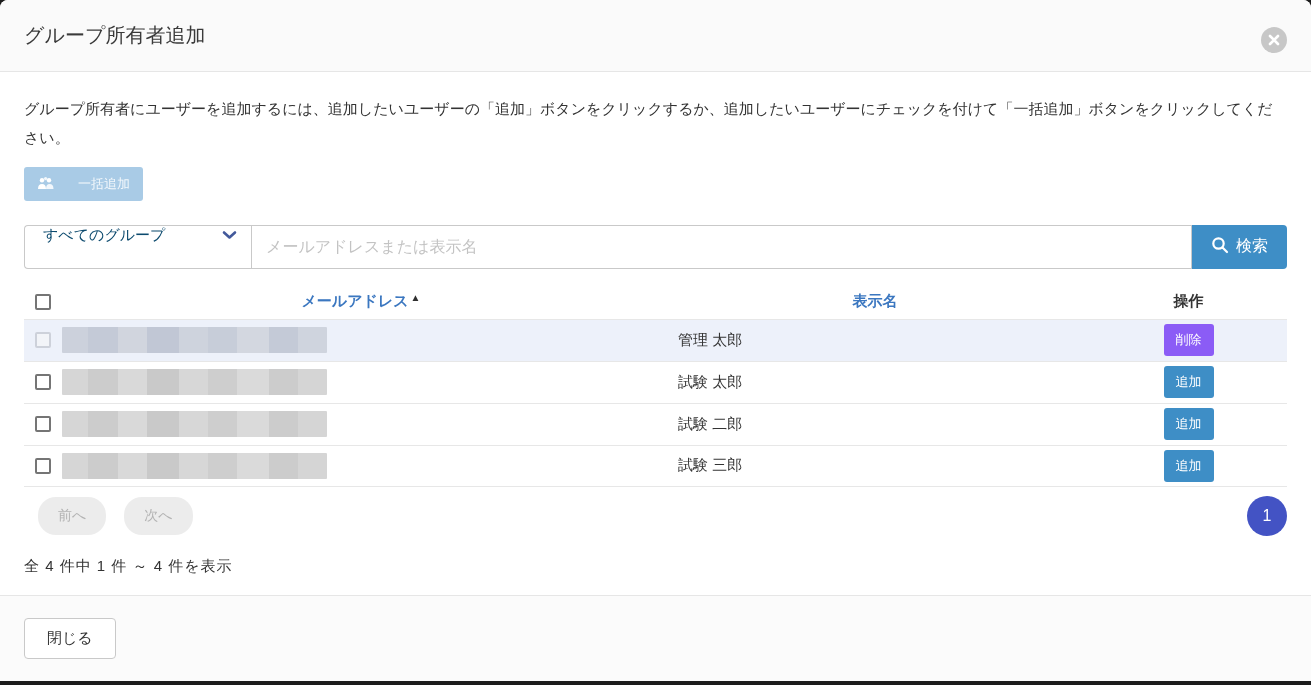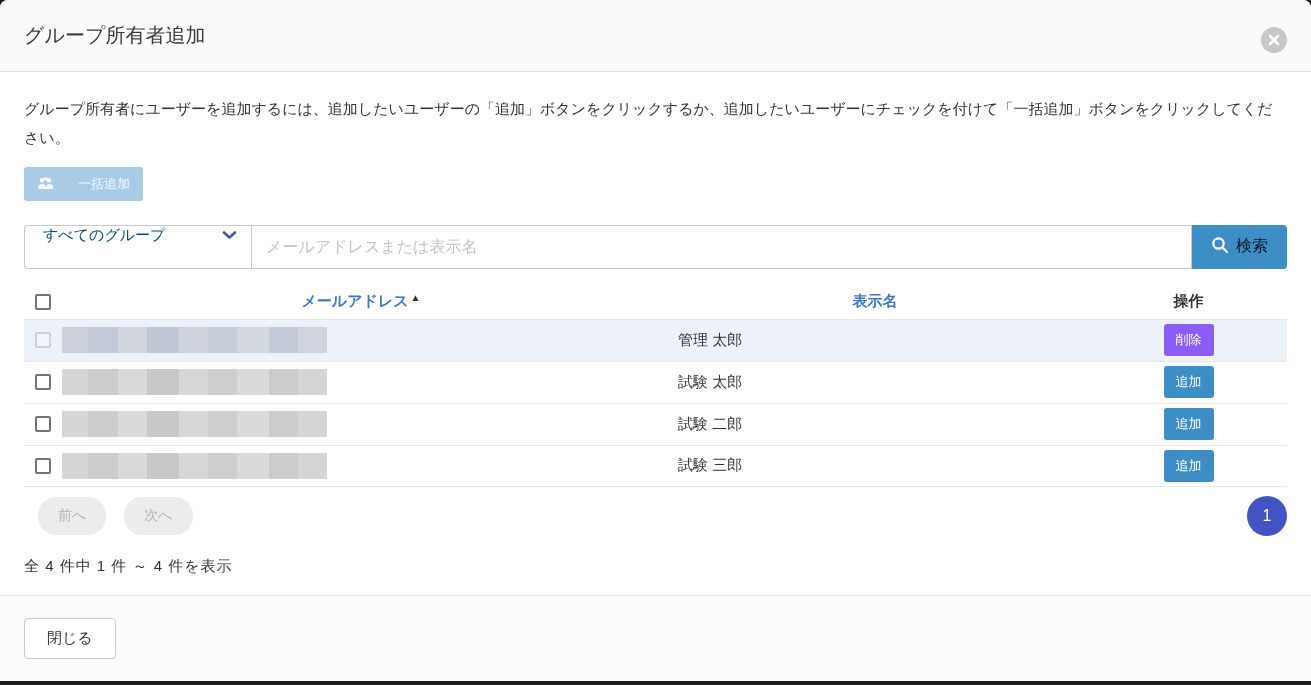--- a/index.html
+++ b/index.html
@@ -61,21 +61,21 @@
     flex: 1; height: 44px;
     border: 1px solid #c9c9c9;
     border-radius: 0;
     font-size: 16px; padding: 0 14px;
     color: #333; outline: none;
     font-family: inherit;
   }
   .search-input::placeholder { color: #c3c3c3; }
   .search-btn {
     width: 95px; height: 44px;
-    background: #3e8ec6; color: #0f172a;
+    background: #3e8ec6; color: #ffffff;
     border: none; border-radius: 0 4px 4px 0;
     font-size: 16px; cursor: pointer;
     display: flex; align-items: center; justify-content: center; gap: 7px;
     font-family: inherit;
   }
   
   .table { margin-top: 16px; }
   .trow {
     display: grid;
     grid-template-columns: 38px 598px 430px 1fr;

